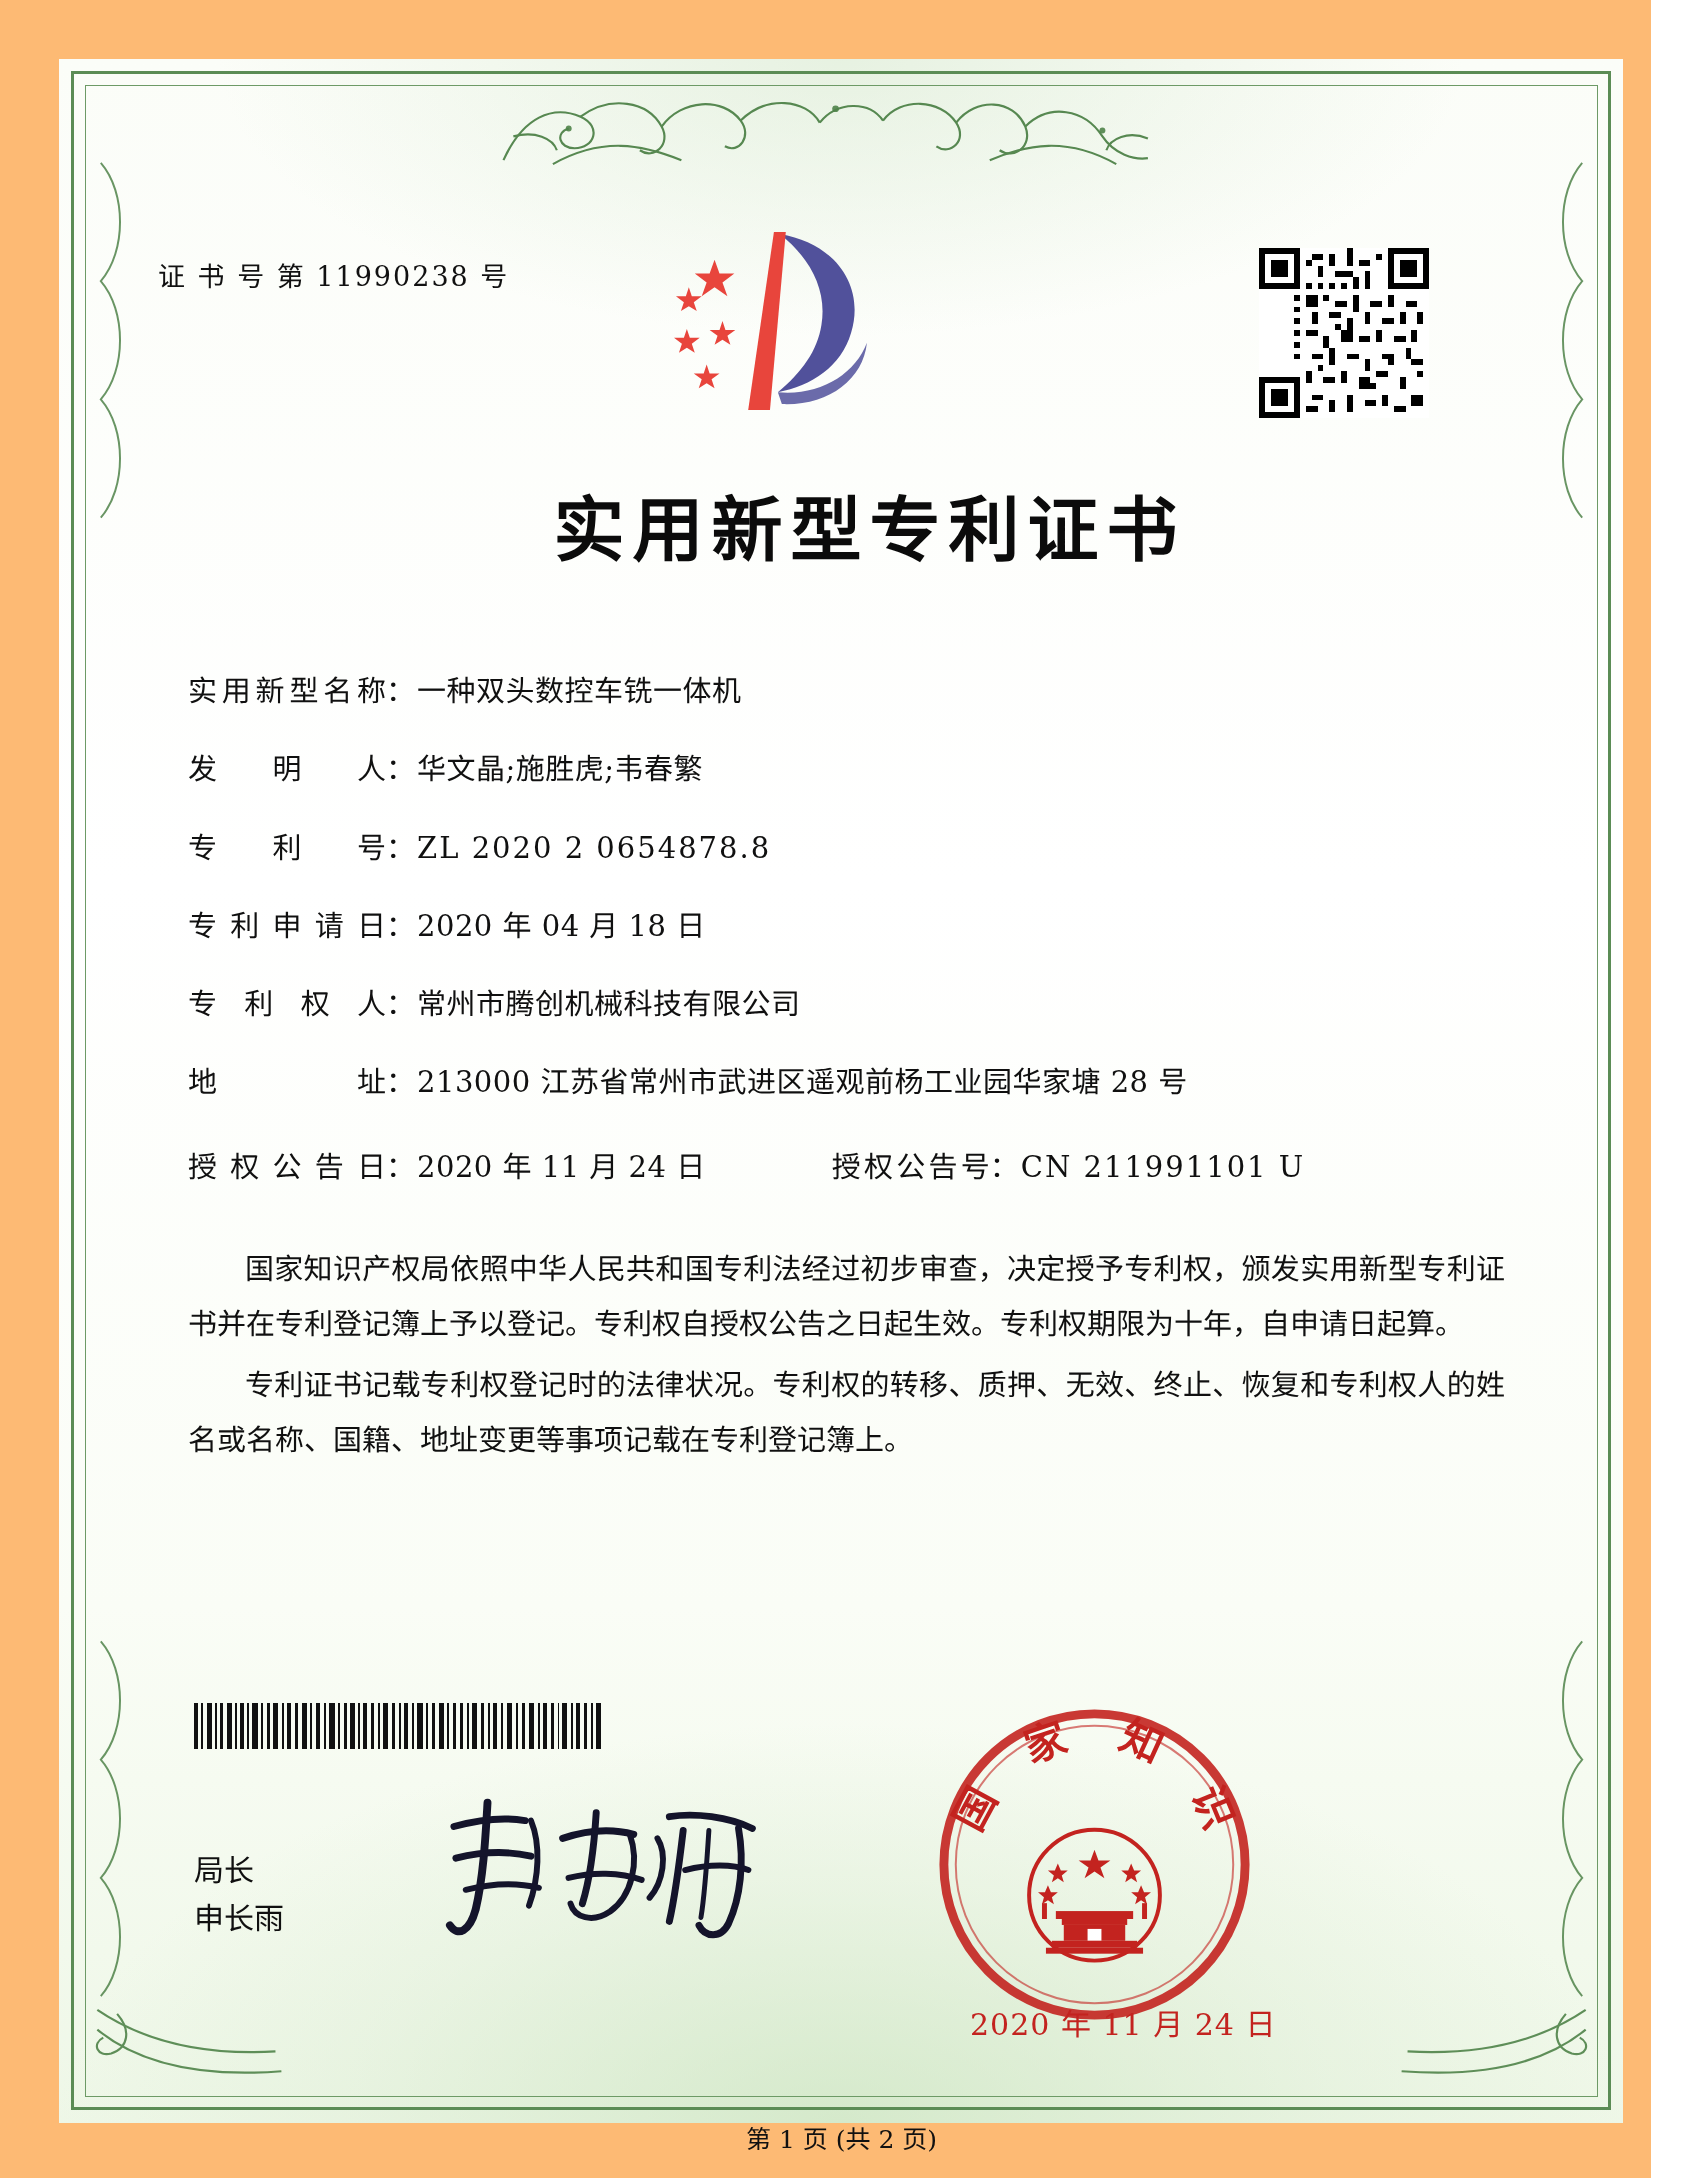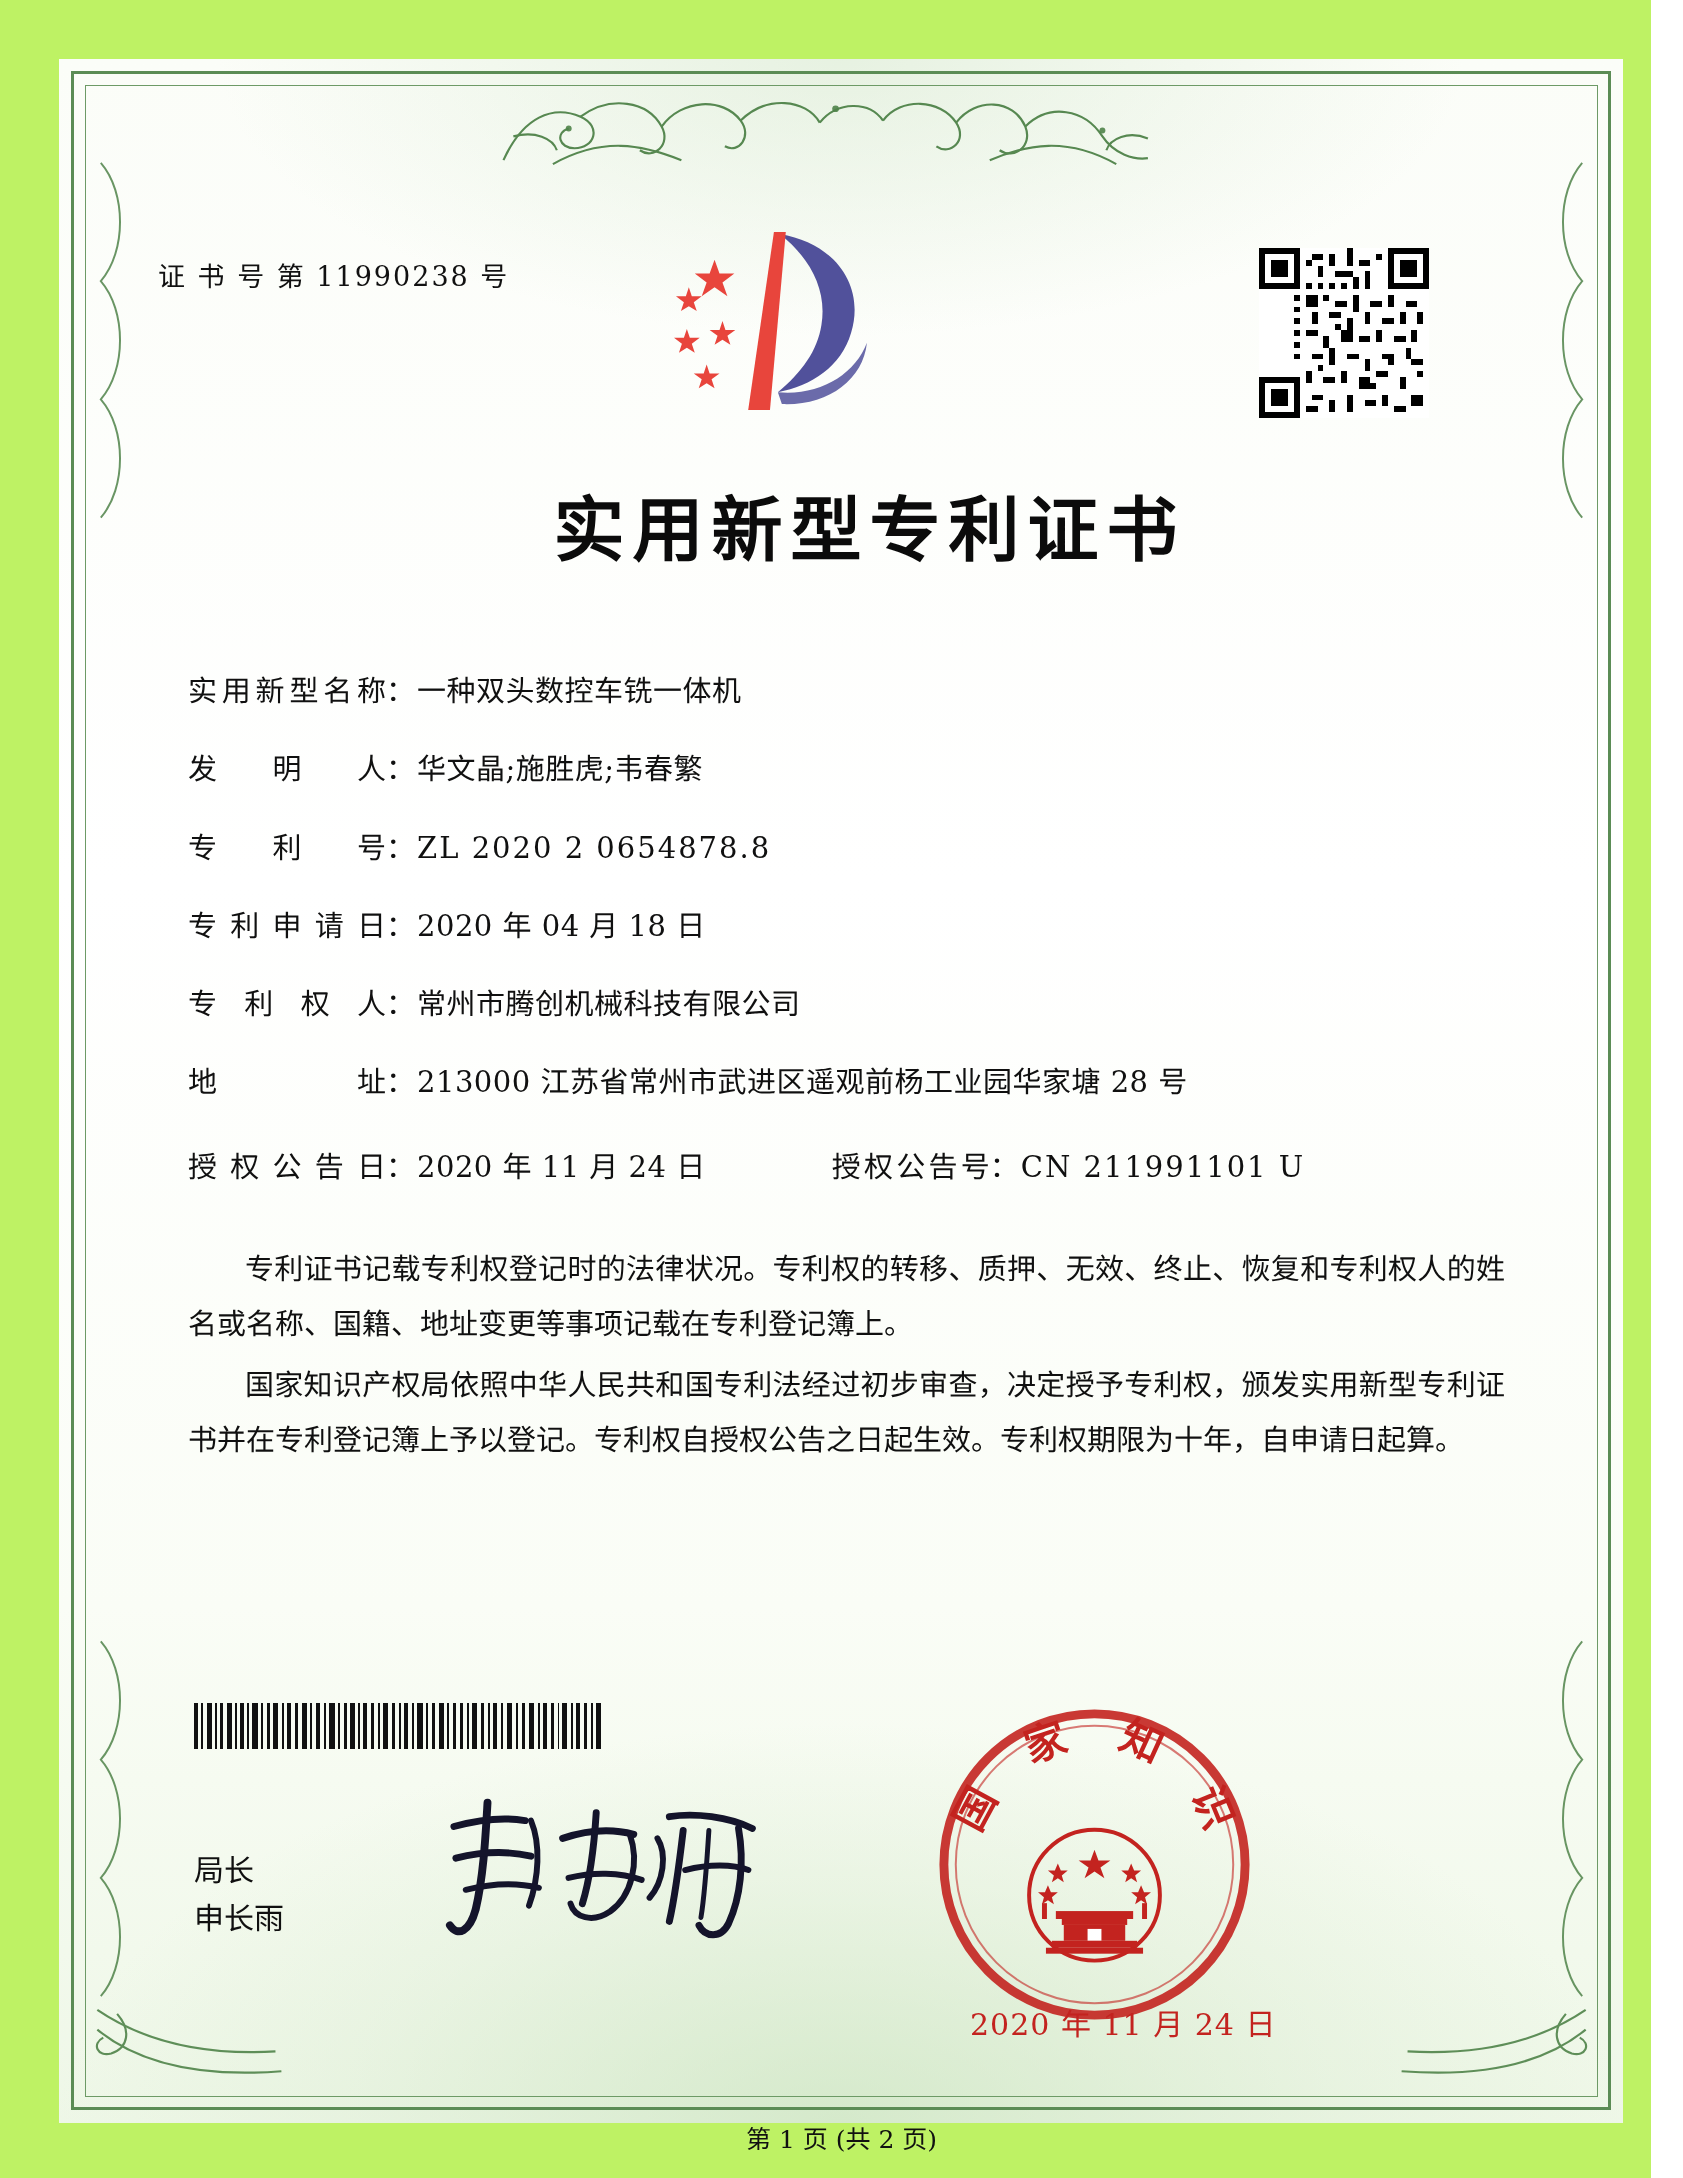--- a/index.html
+++ b/index.html
@@ -14,21 +14,21 @@
     position: relative;
     overflow: hidden;
   }
 
   
   .page {
     position: absolute;
     left: 0; top: 0;
     width: 1651px;
     height: 2178px;
-    background: #bef264;
+    background: #fdba74;
   }
 
   
   .paper-wash {
     position: absolute;
     left: 59px; top: 59px;
     width: 1564px; height: 2064px;
     background:
       radial-gradient(ellipse 1089px 554px at 50% 100%, rgba(196,224,184,0.60) 0%, rgba(214,233,205,0.30) 45%, rgba(255,255,255,0) 72%),
       radial-gradient(ellipse 891px 396px at 50% 0%, rgba(206,228,198,0.45) 0%, rgba(255,255,255,0) 70%),
@@ -464,22 +464,22 @@
       <span class="inline-group second">
         <span class="inline-label narrow">授权公告号</span>
         <span class="field-colon">：</span>
         <span class="field-value mono-spaced">CN 211991101 U</span>
       </span>
     </div>
 
   </div>
 
   <div class="body-text">
+    <p>国家知识产权局依照中华人民共和国专利法经过初步审查，决定授予专利权，颁发实用新型专利证书并在专利登记簿上予以登记。专利权自授权公告之日起生效。专利权期限为十年，自申请日起算。</p>
     <p>专利证书记载专利权登记时的法律状况。专利权的转移、质押、无效、终止、恢复和专利权人的姓名或名称、国籍、地址变更等事项记载在专利登记簿上。</p>
-    <p>国家知识产权局依照中华人民共和国专利法经过初步审查，决定授予专利权，颁发实用新型专利证书并在专利登记簿上予以登记。专利权自授权公告之日起生效。专利权期限为十年，自申请日起算。</p>
   </div>
 
   <div class="barcode">
     <svg width="416" height="46" viewBox="0 0 420 46" shape-rendering="crispEdges" xmlns="http://www.w3.org/2000/svg">
       <rect width="420" height="46" fill="#ffffff" opacity="0"></rect>
       <g fill="#111111">
         <rect x="0" y="0" width="4" height="46"></rect>
           <rect x="7" y="0" width="2" height="46"></rect>
         <rect x="13" y="0" width="5" height="46"></rect>
           <rect x="21" y="0" width="2" height="46"></rect>

